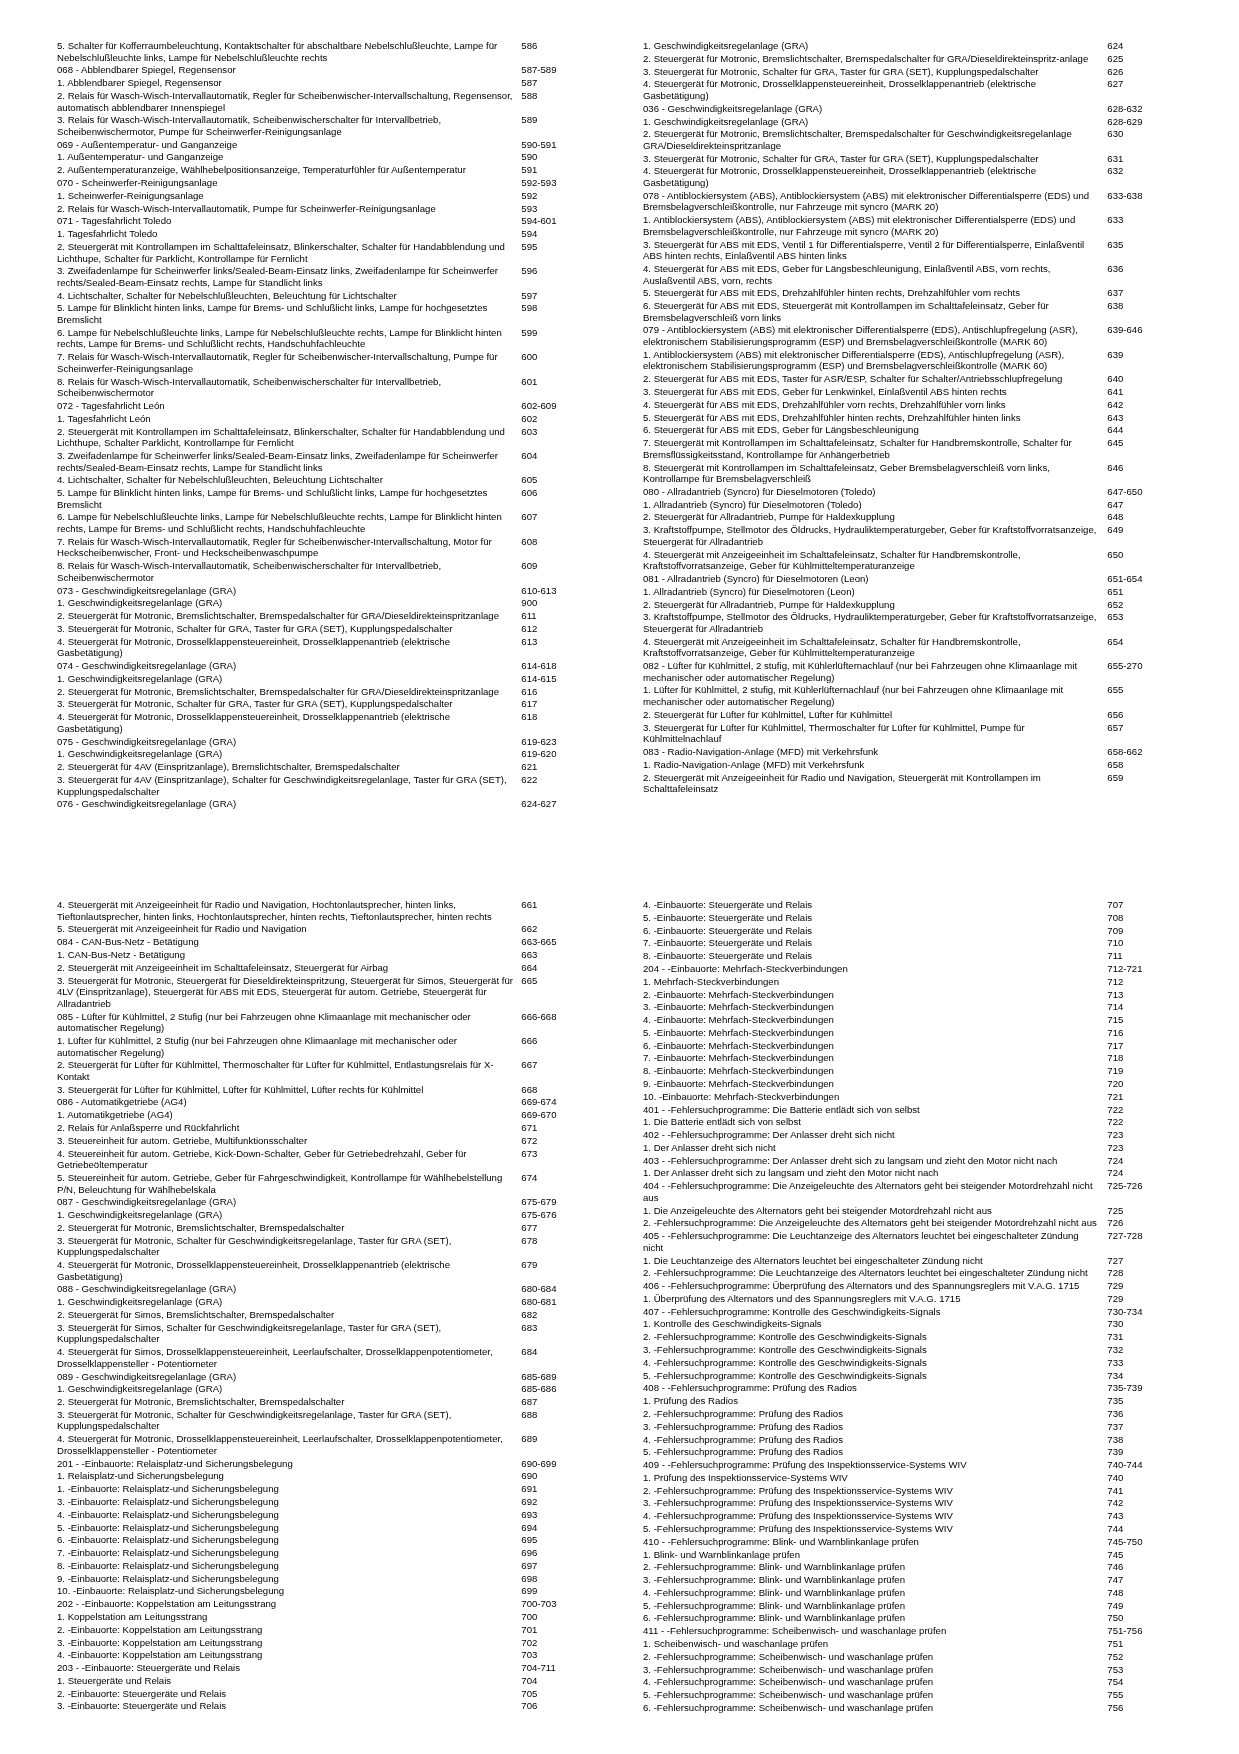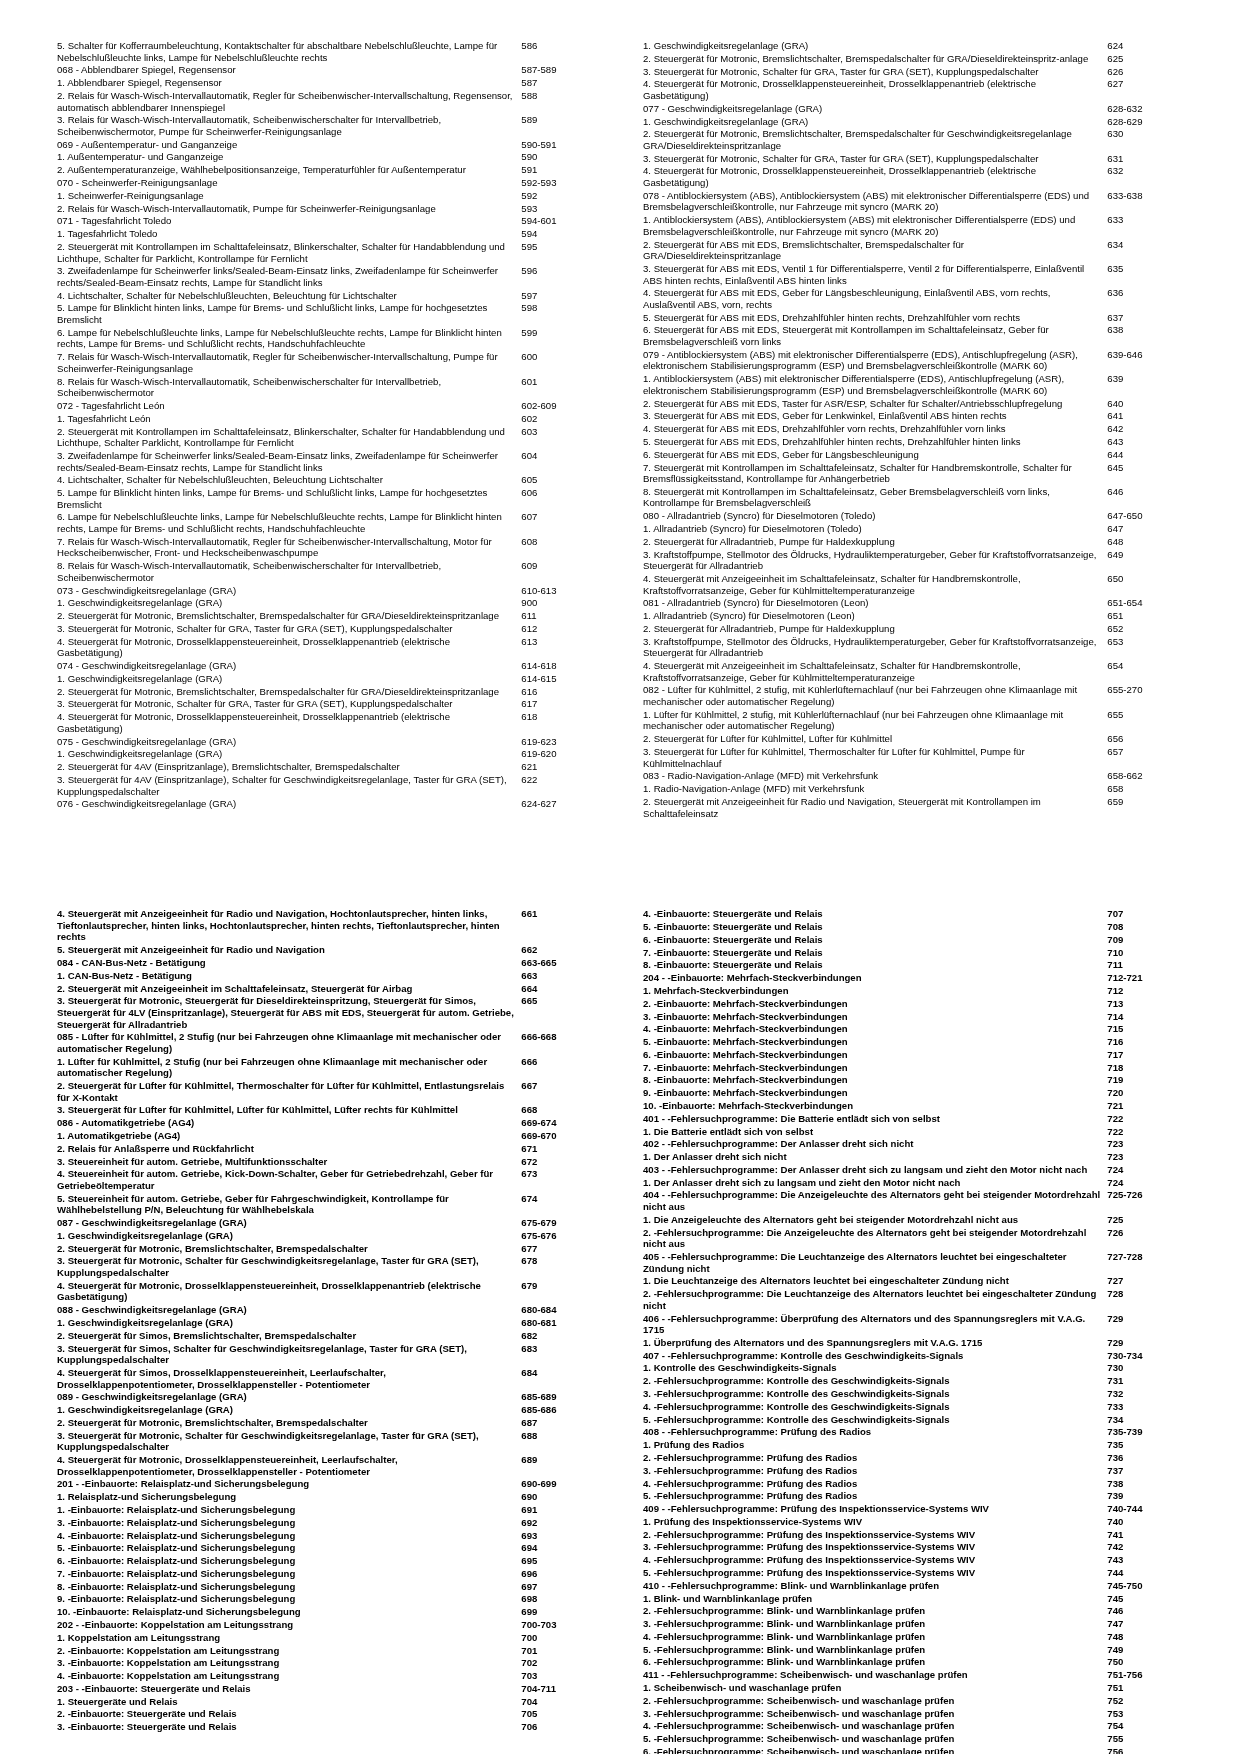--- a/index.html
+++ b/index.html
@@ -4,21 +4,21 @@
 <style>
   html,body{margin:0;padding:0;background:#ffffff;}
   body{
     width:1239px;height:1754px;
     font-family:"Liberation Sans", sans-serif;
     color:#000;
     -webkit-font-smoothing:antialiased;
   }
   .page{position:relative;width:1239px;height:1426px;box-sizing:border-box;padding:40px 36px 20px 36px;margin-left:21px;}
   .block{display:flex;gap:26px;}
-  .block + .block{margin-top:88px;font-weight:bold;}
+  .block + .block{margin-top:88px;}
   .col{width:560px;}
   .toc{width:100%;border-collapse:collapse;table-layout:fixed;}
   .toc td{
     font-size:9.6px;
     line-height:11.6px;
     vertical-align:top;
     padding:0 0 1.2px 0;
   }
   .toc td.lbl{width:455px;padding-right:6px;}
   .toc td.pg{width:95px;text-align:left;white-space:nowrap;}
@@ -226,21 +226,21 @@
               </tr>
               <tr>
                 <td class="lbl lvl1">3. Steuergerät für Motronic, Schalter für GRA, Taster für GRA (SET), Kupplungspedalschalter</td>
                 <td class="pg">626</td>
               </tr>
               <tr>
                 <td class="lbl lvl1">4. Steuergerät für Motronic, Drosselklappensteuereinheit, Drosselklappenantrieb (elektrische Gasbetätigung)</td>
                 <td class="pg">627</td>
               </tr>
               <tr>
-                <td class="lbl lvl0">077 - Geschwindigkeitsregelanlage (GRA)</td>
+                <td class="lbl lvl0">036 - Geschwindigkeitsregelanlage (GRA)</td>
                 <td class="pg">628-632</td>
               </tr>
               <tr>
                 <td class="lbl lvl1">1. Geschwindigkeitsregelanlage (GRA)</td>
                 <td class="pg">628-629</td>
               </tr>
               <tr>
                 <td class="lbl lvl1">2. Steuergerät für Motronic, Bremslichtschalter, Bremspedalschalter für Geschwindigkeitsregelanlage GRA/Dieseldirekteinspritzanlage</td>
                 <td class="pg">630</td>
               </tr>
@@ -252,24 +252,20 @@
                 <td class="lbl lvl1">4. Steuergerät für Motronic, Drosselklappensteuereinheit, Drosselklappenantrieb (elektrische Gasbetätigung)</td>
                 <td class="pg">632</td>
               </tr>
               <tr>
                 <td class="lbl lvl0">078 - Antiblockiersystem (ABS), Antiblockiersystem (ABS) mit elektronischer Differentialsperre (EDS) und Bremsbelagverschleißkontrolle, nur Fahrzeuge mit syncro (MARK 20)</td>
                 <td class="pg">633-638</td>
               </tr>
               <tr>
                 <td class="lbl lvl1">1. Antiblockiersystem (ABS), Antiblockiersystem (ABS) mit elektronischer Differentialsperre (EDS) und Bremsbelagverschleißkontrolle, nur Fahrzeuge mit syncro (MARK 20)</td>
                 <td class="pg">633</td>
-              </tr>
-              <tr>
-                <td class="lbl lvl1">2. Steuergerät für ABS mit EDS, Bremslichtschalter, Bremspedalschalter für GRA/Dieseldirekteinspritzanlage</td>
-                <td class="pg">634</td>
               </tr>
               <tr>
                 <td class="lbl lvl1">3. Steuergerät für ABS mit EDS, Ventil 1 für Differentialsperre, Ventil 2 für Differentialsperre, Einlaßventil ABS hinten rechts, Einlaßventil ABS hinten links</td>
                 <td class="pg">635</td>
               </tr>
               <tr>
                 <td class="lbl lvl1">4. Steuergerät für ABS mit EDS, Geber für Längsbeschleunigung, Einlaßventil ABS, vorn rechts, Auslaßventil ABS, vorn, rechts</td>
                 <td class="pg">636</td>
               </tr>
               <tr>

